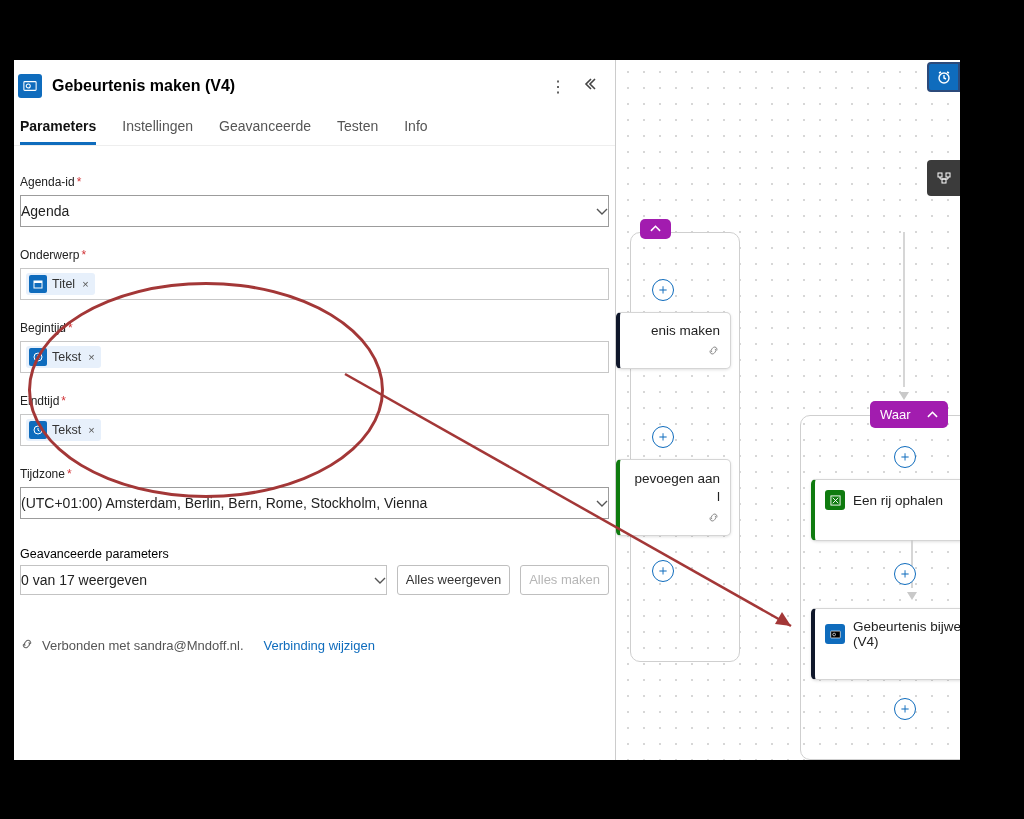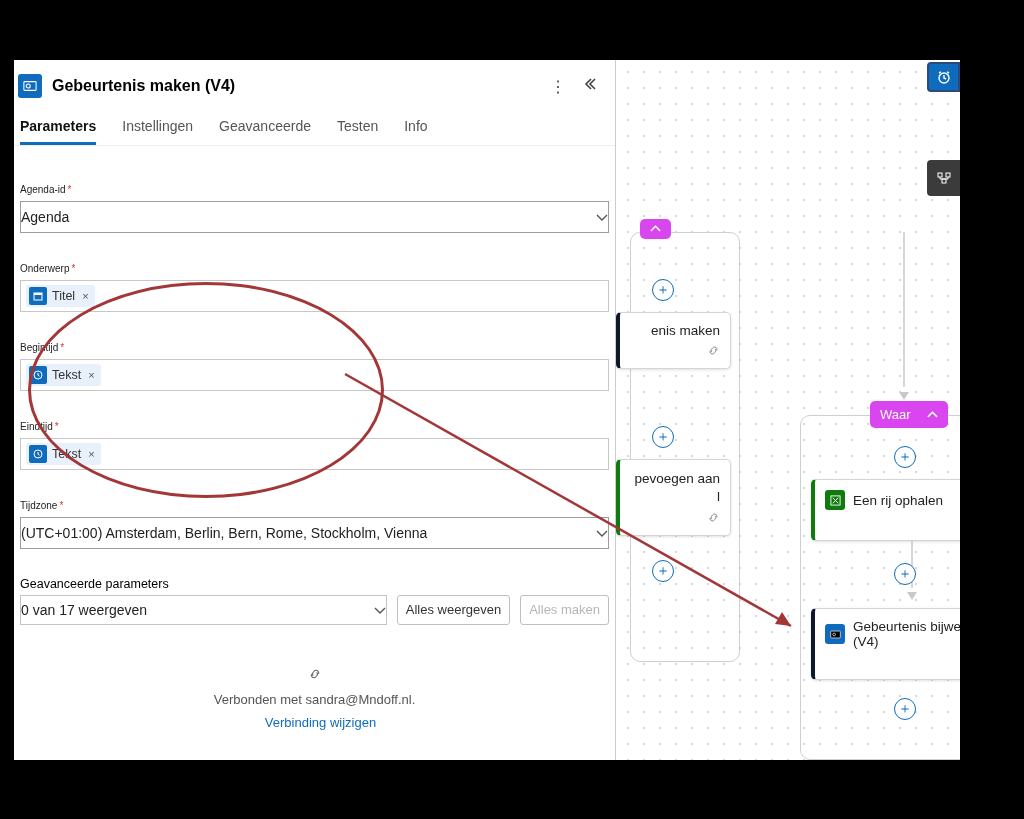--- a/index.html
+++ b/index.html
@@ -70,21 +70,21 @@
     color: #111;
     font-weight: 600;
     border-bottom: 3px solid #0f6cbd;
   }
   .form {
     padding: 14px 6px 6px 6px;
     display: flex;
     flex-direction: column;
     gap: 6px;
   }
-  .field-label { font-size: 10px; color: #222; margin-top: 24px; }
+  .field-label { font-size: 12px; color: #222; margin-top: 15px; }
   .req { color: #d13438; margin-left: 2px; }
   .input-box {
     border: 1px solid #9c9c9c;
     height: 32px;
     display: flex;
     align-items: center;
     padding: 0 0;
     font-size: 14px;
     color: #222;
     justify-content: space-between;
@@ -137,40 +137,39 @@
     min-width: 62px;
   }
   .btn.disabled { color: #b6b6b6; }
   .connection {
     padding: 42px 6px 6px 6px;
     font-size: 13px;
     color: #555;
     display: flex;
     align-items: center;
     gap: 8px;
-    flex-direction: column;
   }
   .connection a { color: #0f6cbd; text-decoration: none; margin-left: 12px; }
 
   
   .canvas {
     flex: 1;
     position: relative;
     background: #fff;
     overflow: hidden;
   }
   .dotbg {
     position: absolute; inset: 0;
     background-image: radial-gradient(#d7d7d7 0.8px, transparent 0.8px);
     background-size: 16px 16px;
     background-position: 4px 4px;
   }
   .pill {
     position: absolute;
-    background: #d946ef;
+    background: #a21caf;
     color: #fff;
     font-size: 13px;
     padding: 6px 10px;
     border-radius: 5px;
     display: flex;
     align-items: center;
     gap: 16px;
     z-index: 5;
   }
   .col {

